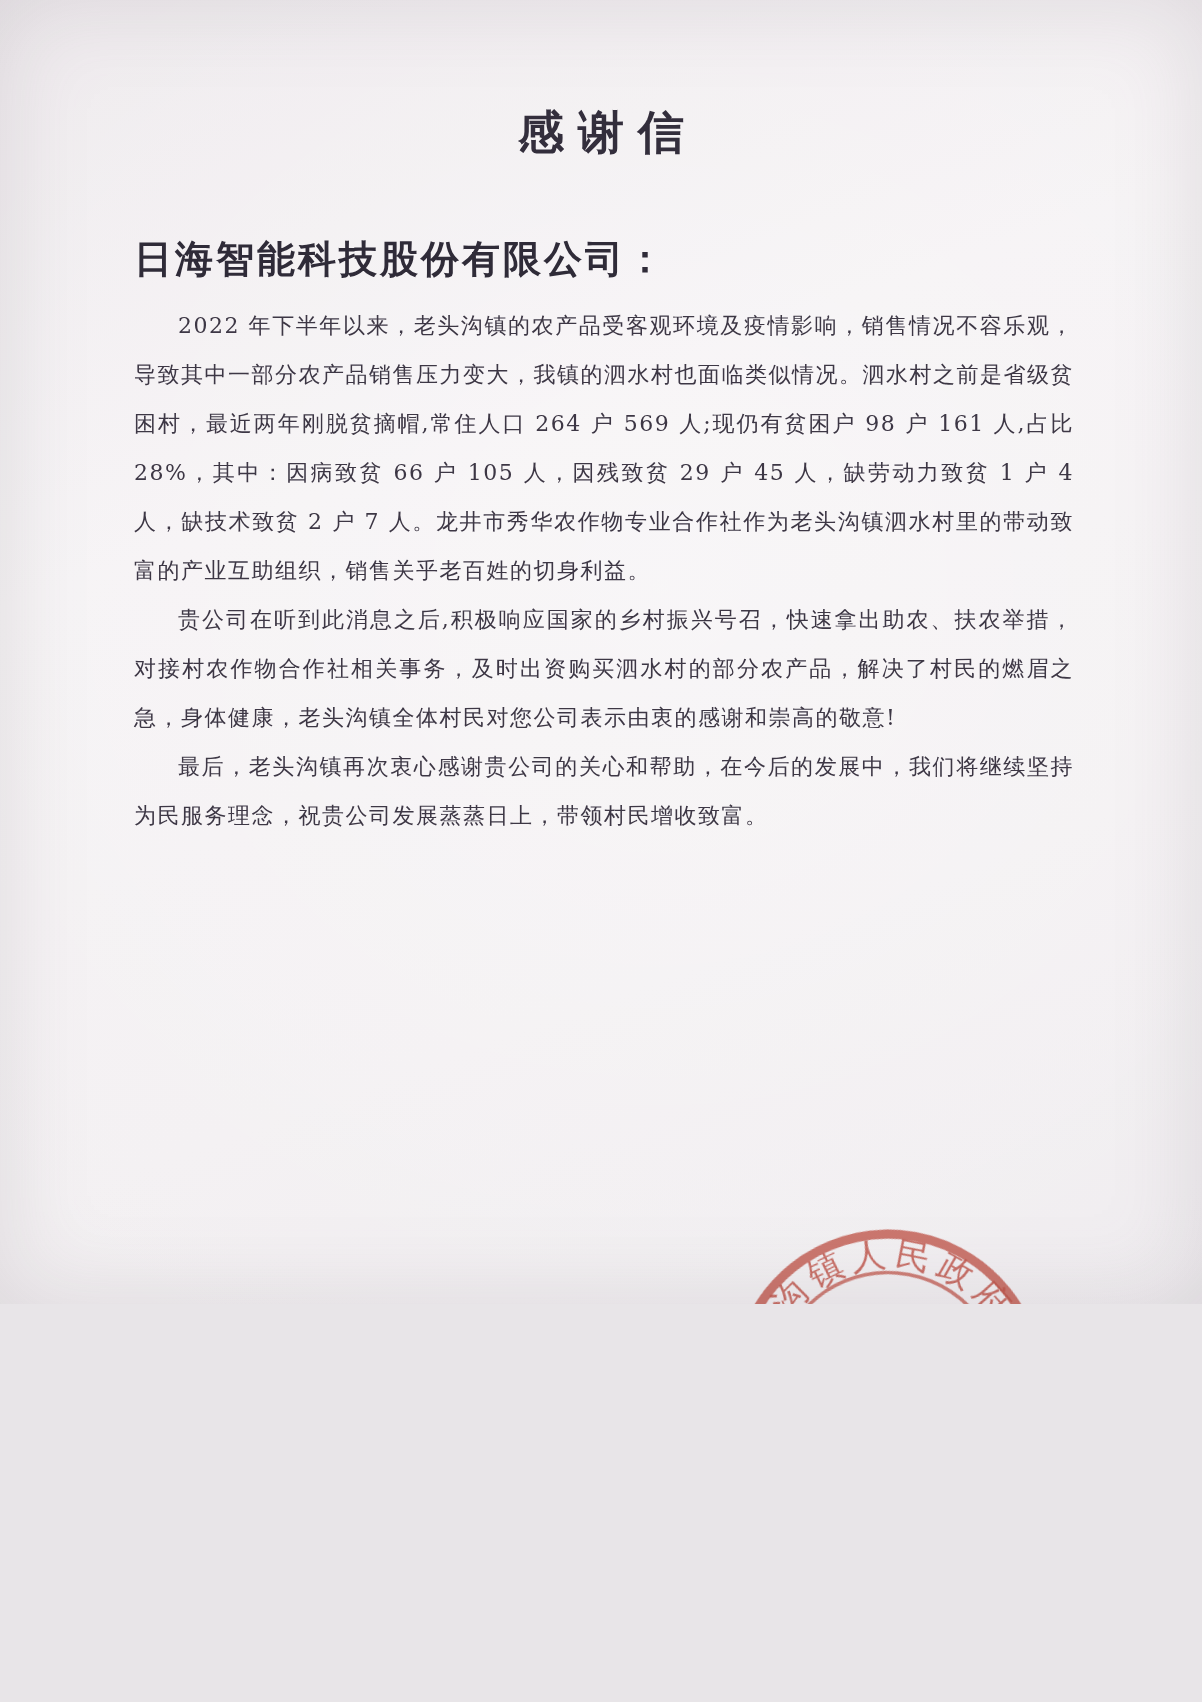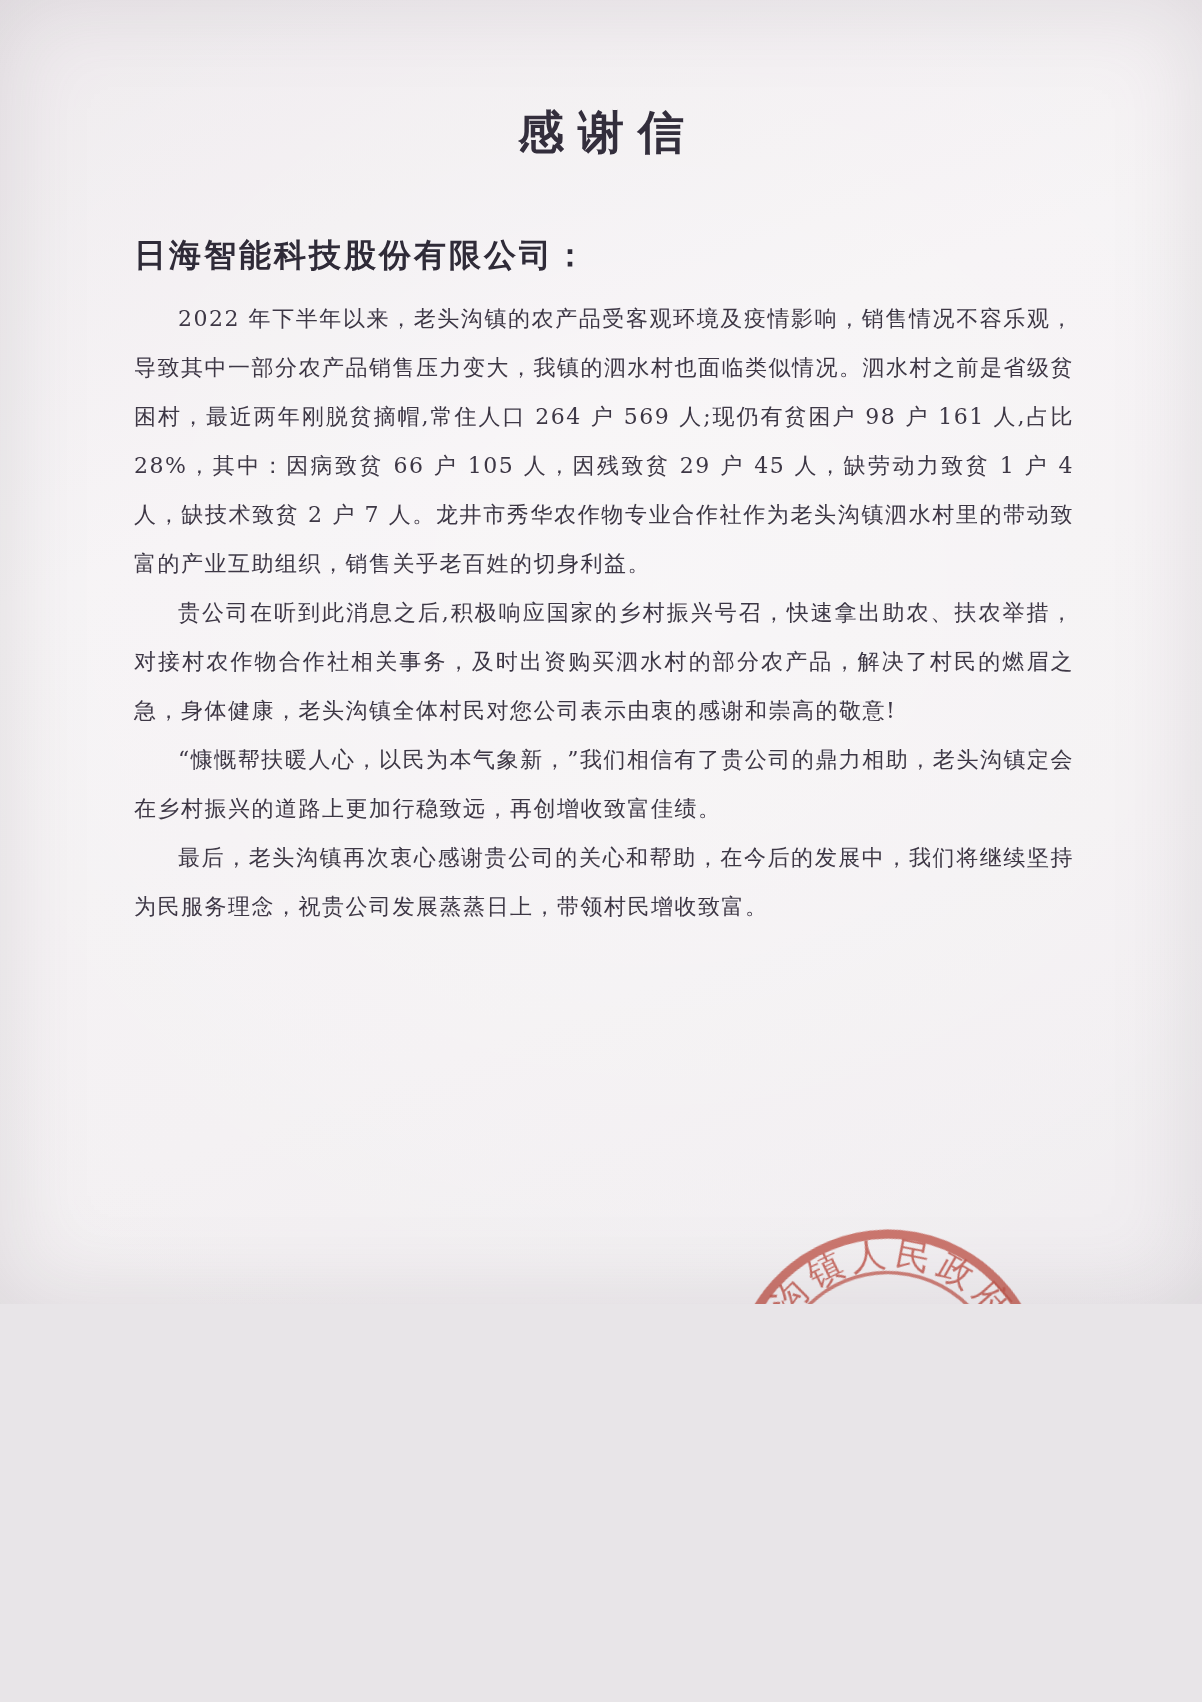--- a/index.html
+++ b/index.html
@@ -26,21 +26,21 @@
     text-indent: 14px;
     color: #332e3c;
   }
   .content {
     position: absolute;
     left: 134px;
     right: 128px;
     top: 234px;
   }
   .salutation {
-    font-size: 32px;
+    font-size: 38px;
     font-weight: 700;
     letter-spacing: 3px;
     color: #2f2b38;
     margin-bottom: 16px;
   }
   .para {
     font-size: 22px;
     line-height: 49px;
     letter-spacing: 1.5px;
     text-align: justify;
@@ -83,21 +83,20 @@
 <body>
 
 <div class="page">
 
   <div class="title">感谢信</div>
 
   <div class="content">
     <div class="salutation">日海智能科技股份有限公司：</div>
     <p class="para">2022 年下半年以来，老头沟镇的农产品受客观环境及疫情影响，销售情况不容乐观，导致其中一部分农产品销售压力变大，我镇的泗水村也面临类似情况。泗水村之前是省级贫困村，最近两年刚脱贫摘帽,常住人口 264 户 569 人;现仍有贫困户 98 户 161 人,占比 28%，其中：因病致贫 66 户 105 人，因残致贫 29 户 45 人，缺劳动力致贫 1 户 4 人，缺技术致贫 2 户 7 人。龙井市秀华农作物专业合作社作为老头沟镇泗水村里的带动致富的产业互助组织，销售关乎老百姓的切身利益。</p>
     <p class="para">贵公司在听到此消息之后,积极响应国家的乡村振兴号召，快速拿出助农、扶农举措，对接村农作物合作社相关事务，及时出资购买泗水村的部分农产品，解决了村民的燃眉之急，身体健康，老头沟镇全体村民对您公司表示由衷的感谢和崇高的敬意!</p>
-    <p class="para">“慷慨帮扶暖人心，以民为本气象新，”我们相信有了贵公司的鼎力相助，老头沟镇定会在乡村振兴的道路上更加行稳致远，再创增收致富佳绩。</p>
     <p class="para">最后，老头沟镇再次衷心感谢贵公司的关心和帮助，在今后的发展中，我们将继续坚持为民服务理念，祝贵公司发展蒸蒸日上，带领村民增收致富。</p>
   </div>
 
   <div class="date-line">2023 年 1 月 12 日</div>
 
   <div class="seal">
     <svg viewBox="0 0 320 320" xmlns="http://www.w3.org/2000/svg">
       <defs>
         <path id="arcTop" d="M 34,168 A 126,126 0 1 1 286,168" fill="none"></path>
         <path id="arcBottom" d="M 52,196 A 116,116 0 0 0 268,196" fill="none"></path>

